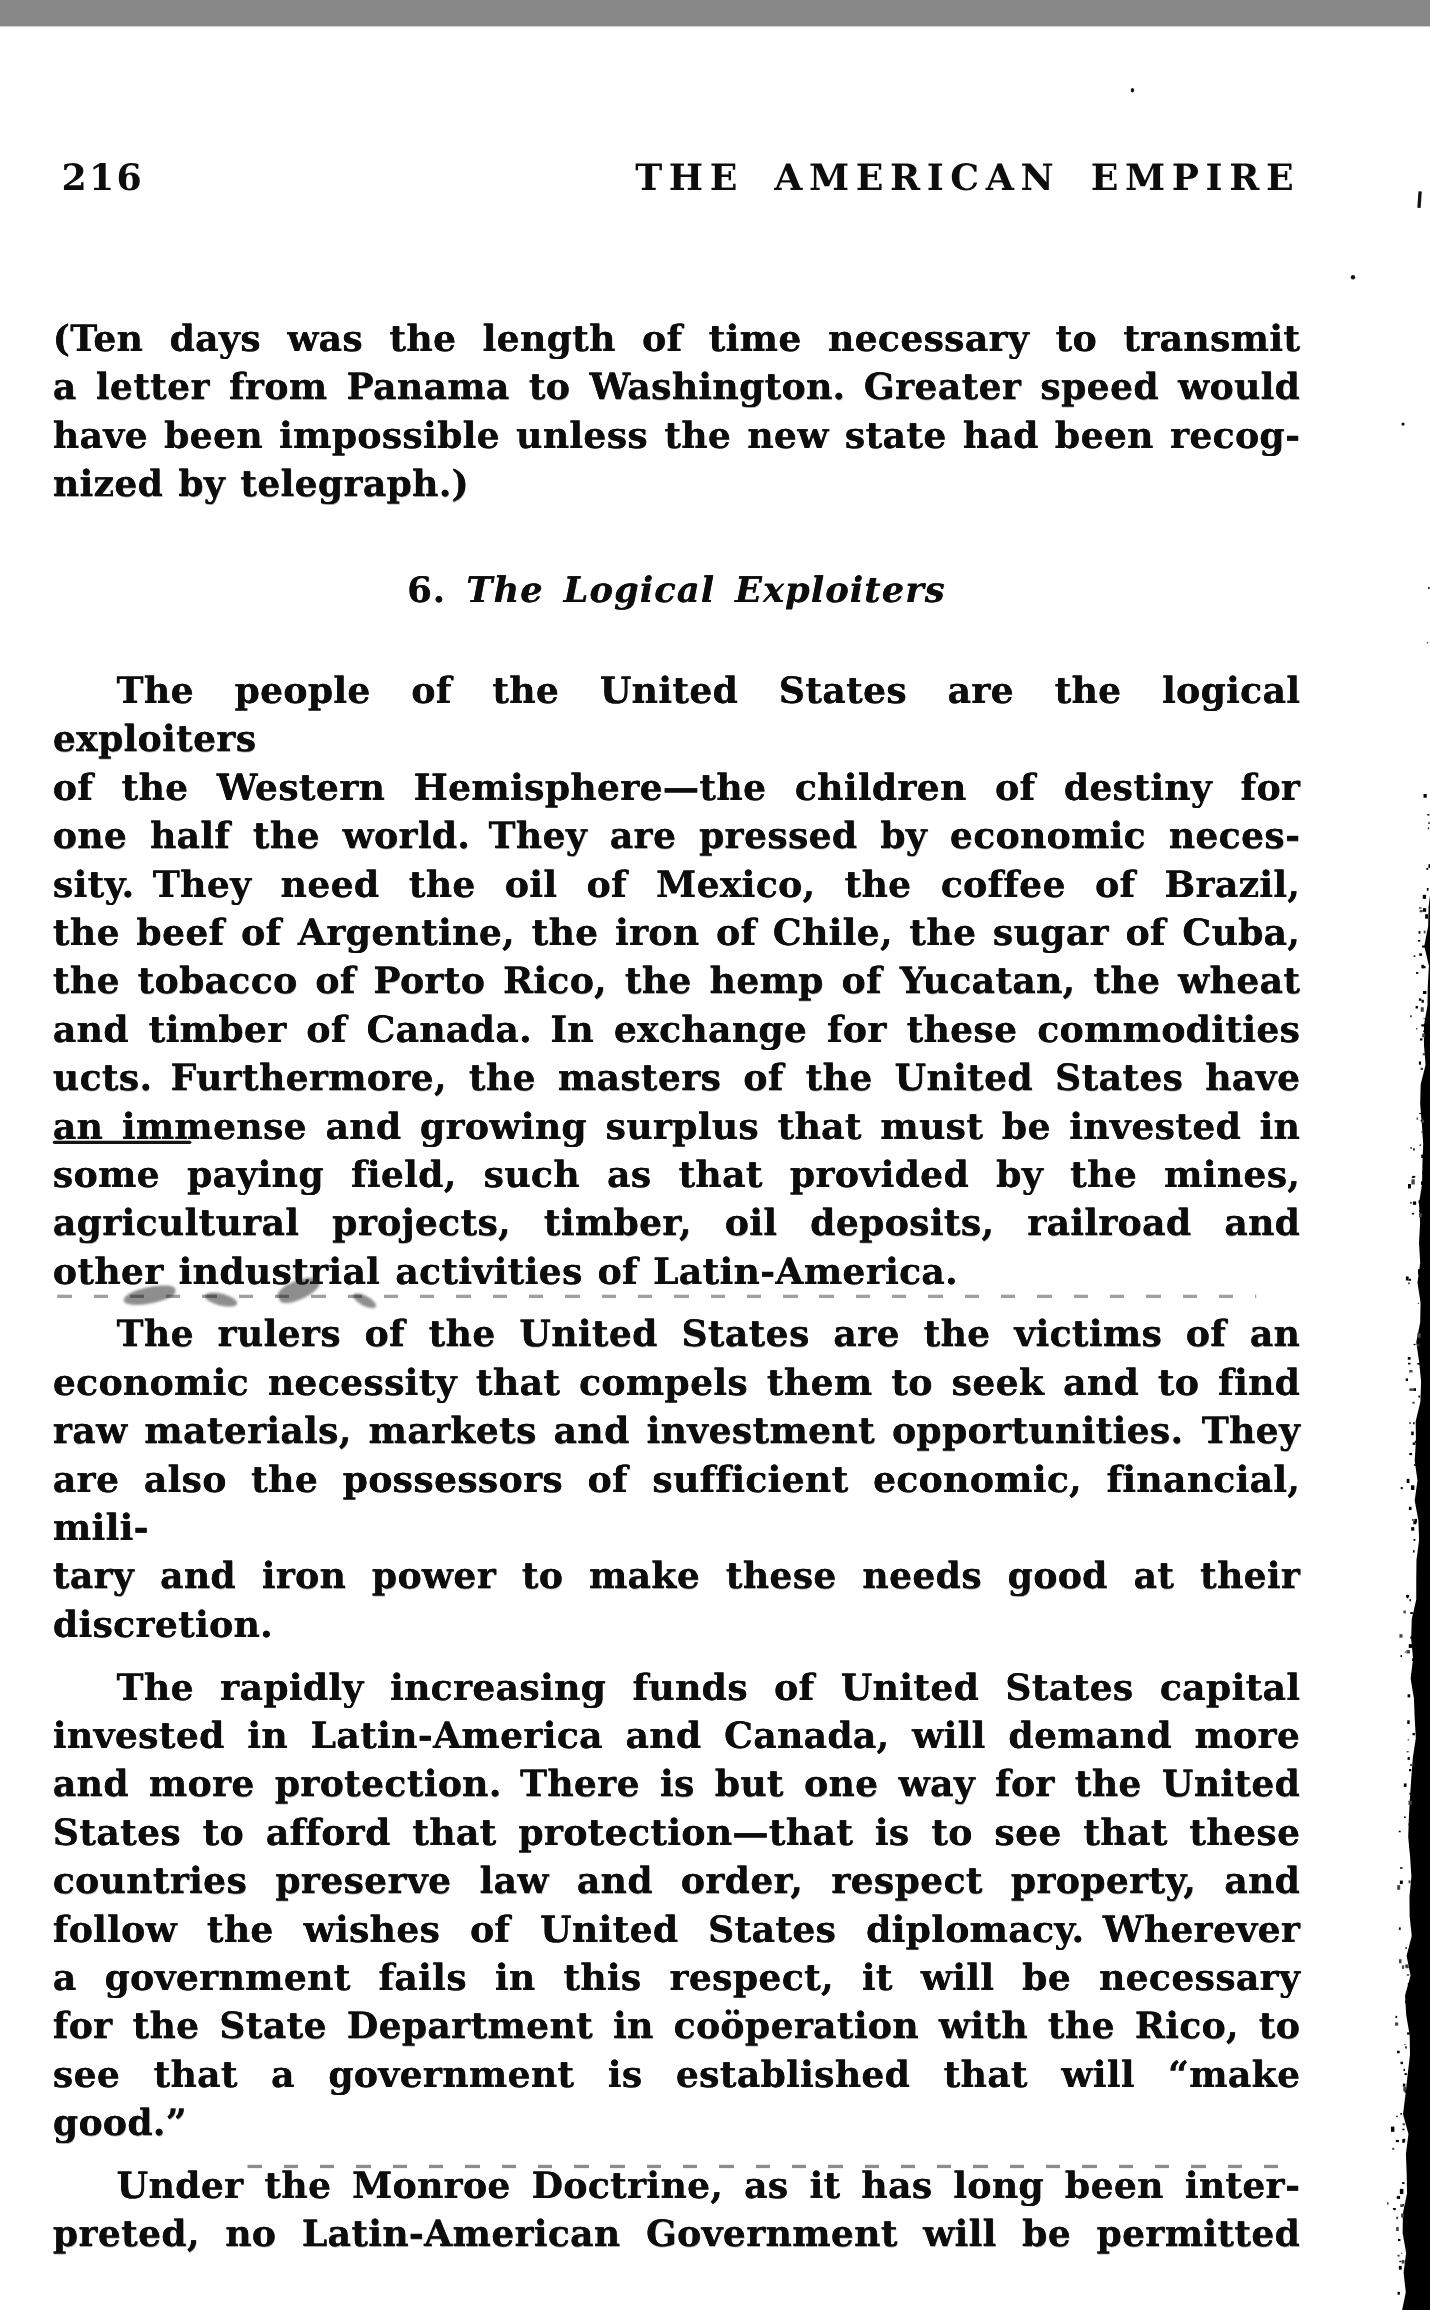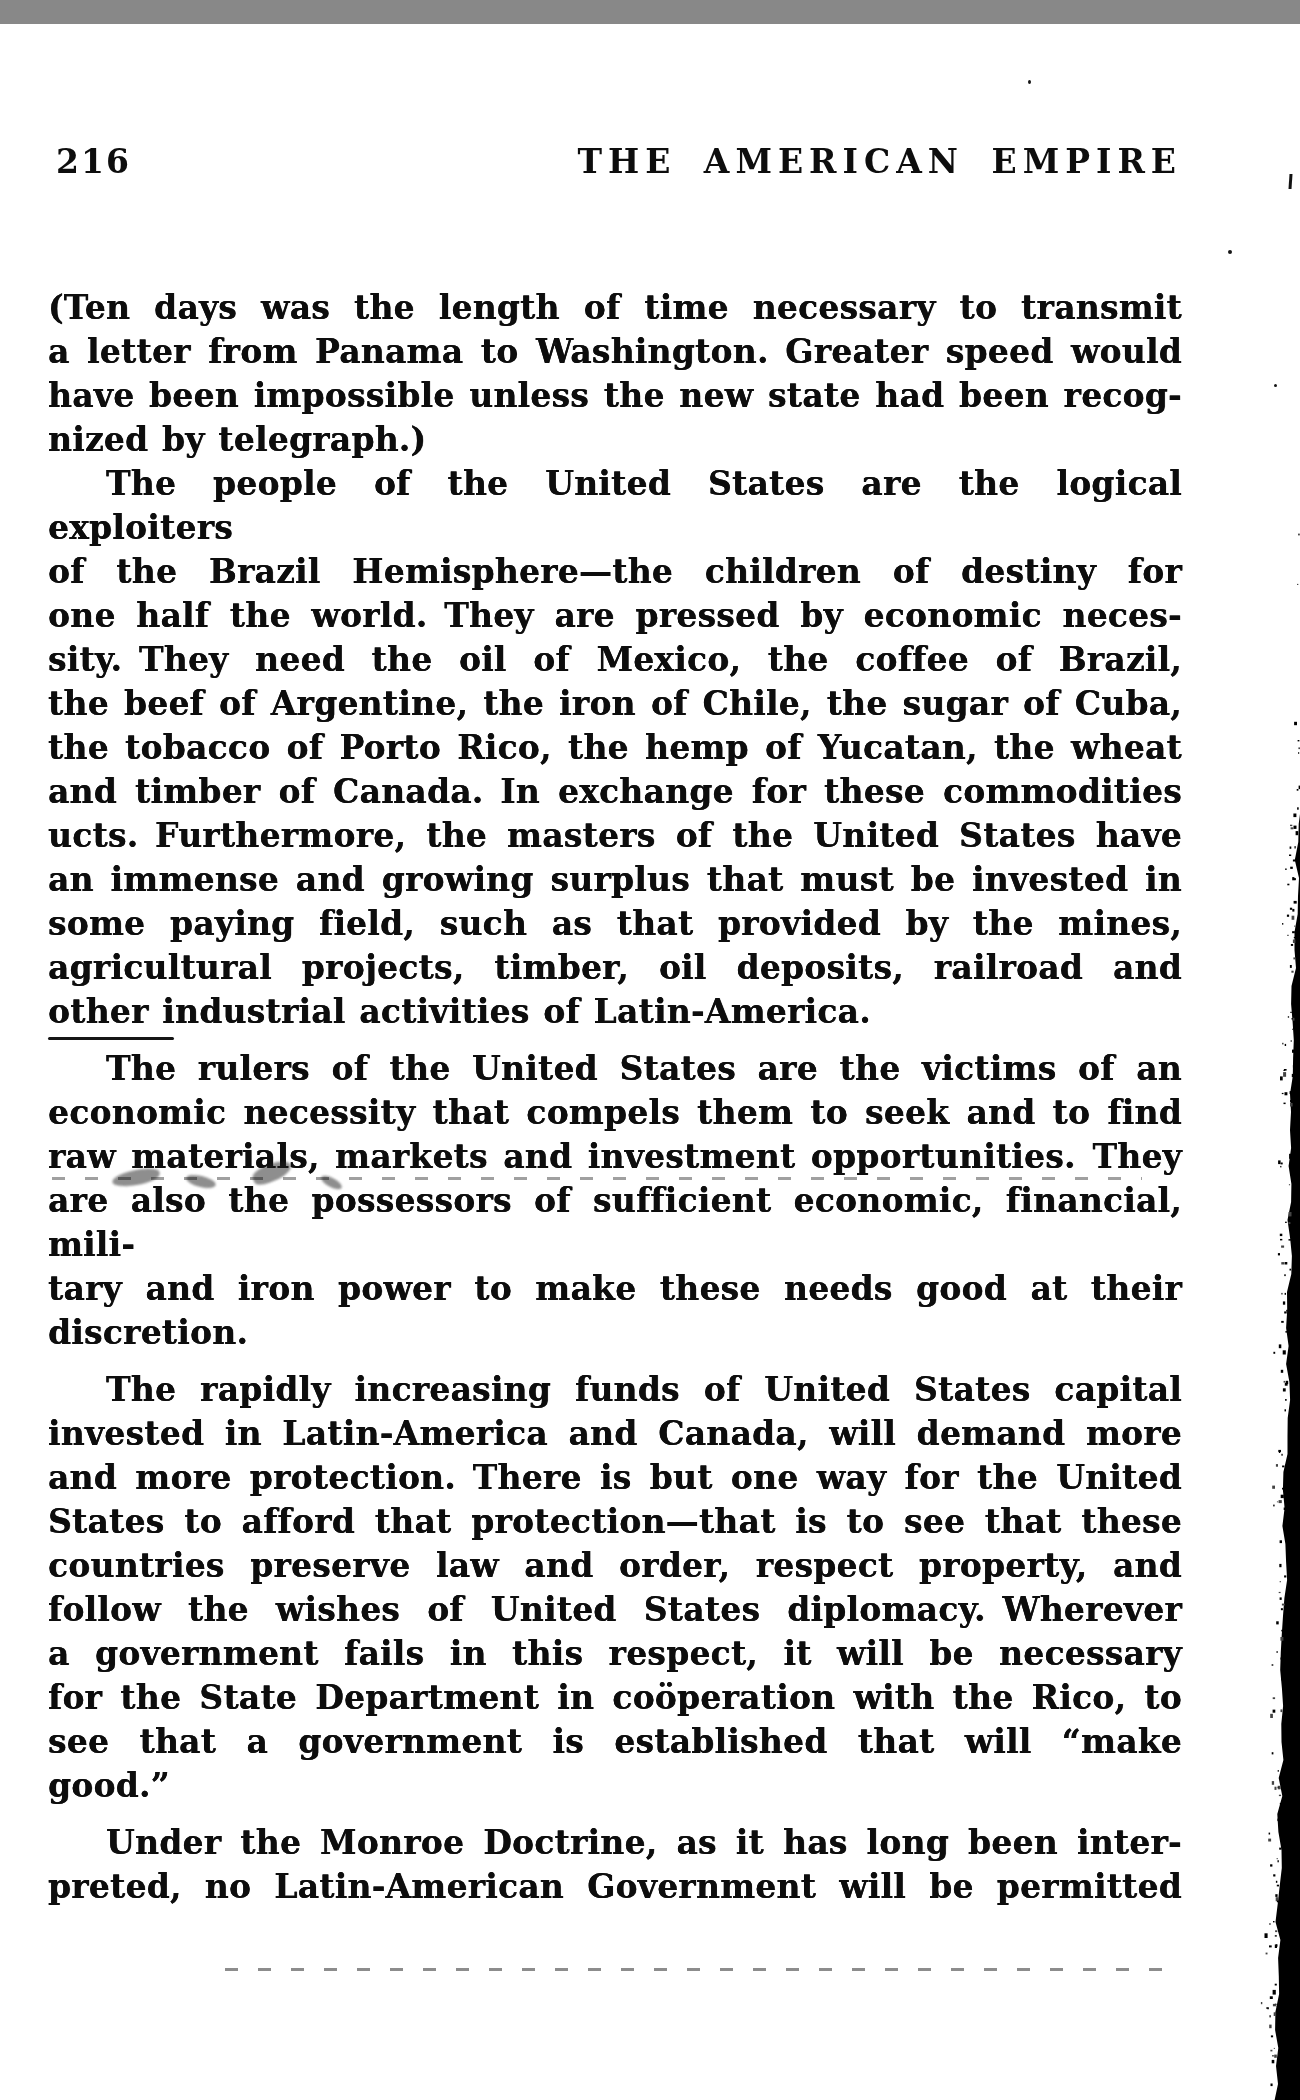--- a/index.html
+++ b/index.html
@@ -59,25 +59,29 @@
   <div class="body-col">
     <div class="pb-top">
         <div class="paragraph">
           <div class="line">(Ten days was the length of time necessary to transmit</div>
           <div class="line">a letter from Panama to Washington. Greater speed would</div>
           <div class="line">have been impossible unless the new state had been recog-</div>
           <div class="line endline">nized by telegraph.)</div>
         </div>
       </div>
 
+    <div class="section-heading">
+      <span>6.</span>
+      <span class="ital">The Logical Exploiters</span>
+    </div>
 
     <div class="pb-rest">
         <div class="paragraph">
           <div class="line first">The people of the United States are the logical exploiters</div>
-          <div class="line">of the Brazil Hemisphere—the children of destiny for</div>
+          <div class="line">of the Western Hemisphere—the children of destiny for</div>
           <div class="line">one half the world. They are pressed by economic neces-</div>
           <div class="line">sity. They need the oil of Mexico, the coffee of Brazil,</div>
           <div class="line">the beef of Argentine, the iron of Chile, the sugar of Cuba,</div>
           <div class="line">the tobacco of Porto Rico, the hemp of Yucatan, the wheat</div>
           <div class="line">and timber of Canada. In exchange for these commodities</div>
           <div class="line">ucts. Furthermore, the masters of the United States have</div>
           <div class="line">an immense and growing surplus that must be invested in</div>
           <div class="line">some paying field, such as that provided by the mines,</div>
           <div class="line">agricultural projects, timber, oil deposits, railroad and</div>
           <div class="line endline">other industrial activities of Latin-America.</div>

